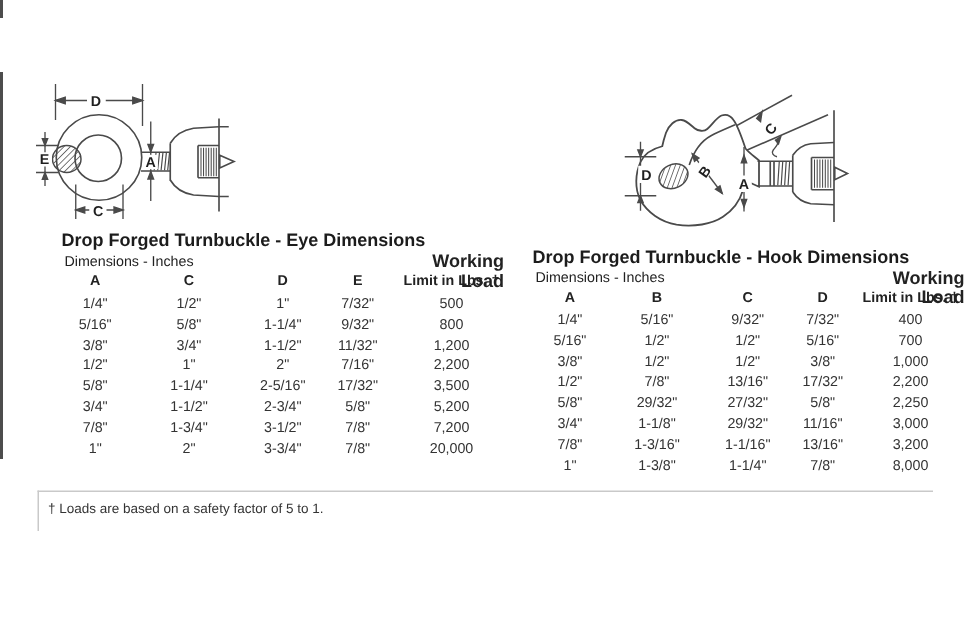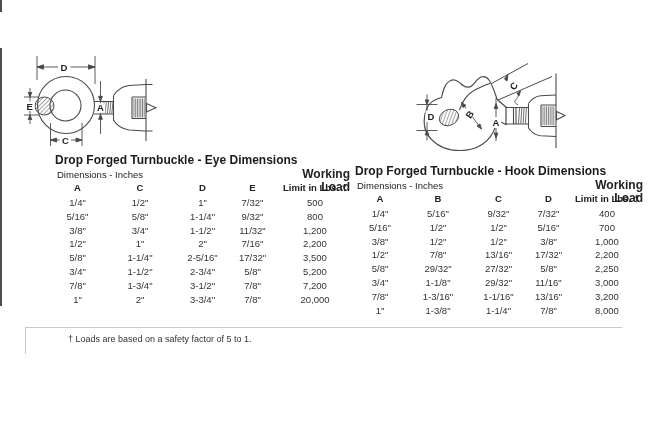--- a/index.html
+++ b/index.html
@@ -11,42 +11,42 @@
   .vline { position:absolute; left:0; width:1.5px; background:#4d4d4d; }
   .vline.seg1 { top:0; height:12px; }
   .vline.seg2 { top:48px; height:258px; }
 
   svg.diagram { position:absolute; }
   svg.diagram path, svg.diagram line, svg.diagram circle,
   svg.diagram ellipse, svg.diagram polyline { vector-effect:non-scaling-stroke; }
   .dim-label { font:bold 9.5px "Liberation Sans", sans-serif; fill:#1f1f1f; text-anchor:middle; }
 
   .tbl { position:absolute; top:153px; }
-  .tbl.eye  { left:16px;   width:295px;padding-left:39px; }
+  .tbl.eye  { left:2px;   width:295px;padding-left:39px; }
   .tbl.hook { left:355px; width:288px;margin-top:11px; }
   .tbl-title { font-size:12px; font-weight:bold; color:#1c1c1c; line-height:14px; margin-bottom:1px; white-space:nowrap; }
   .grow { position:relative; height:13px; }
   .gh-left  { position:absolute; left:2px; top:0; font-size:9.5px; font-weight:normal; color:#222; line-height:13px; white-space:nowrap; }
   .gh-right { position:absolute; top:0; font-size:12px; font-weight:bold; color:#222; line-height:13px; text-align:right; }
   .eye  .gh-right { left:225px; width:70px; }
   .hook .gh-right { left:216px; width:72px; }
   .hrow, .drow { display:grid; }
   .eye  .hrow, .eye  .drow { grid-template-columns:45px 80px 45px 55px 70px; }
   .hook .hrow, .hook .drow { grid-template-columns:50px 66px 55px 45px 72px; }
   .hrow { height:13px; margin-bottom:2px; }
   .hrow span { font-size:9.5px; font-weight:bold; color:#222; text-align:center; line-height:13px; white-space:nowrap; }
   .drow { height:13.8px; }
   .drow span { font-size:9.5px; color:#333; text-align:center; line-height:13.8px; white-space:nowrap; }
 
   .notes {
     position:absolute; left:25px; top:327px; width:597px;
     border-top:1px solid #c9c9c9; border-left:1px solid #c9c9c9;
     padding:4px 0 8px 6px;
   }
-  .notes div { font-size:9px; color:#333; line-height:14px; white-space:nowrap;margin-left:36px; }
+  .notes div { font-size:9px; color:#333; line-height:14px; white-space:nowrap; }
 </style>
 </head>
 <body>
 
 <div class="vline seg1"></div>
 <div class="vline seg2"></div>
 
 <svg class="diagram" style="left:20px; top:45px;" width="145" height="110" viewBox="20 45 145 110">
   <defs>
     <pattern id="hatchE" width="3" height="3" patternUnits="userSpaceOnUse" patternTransform="rotate(45)">

